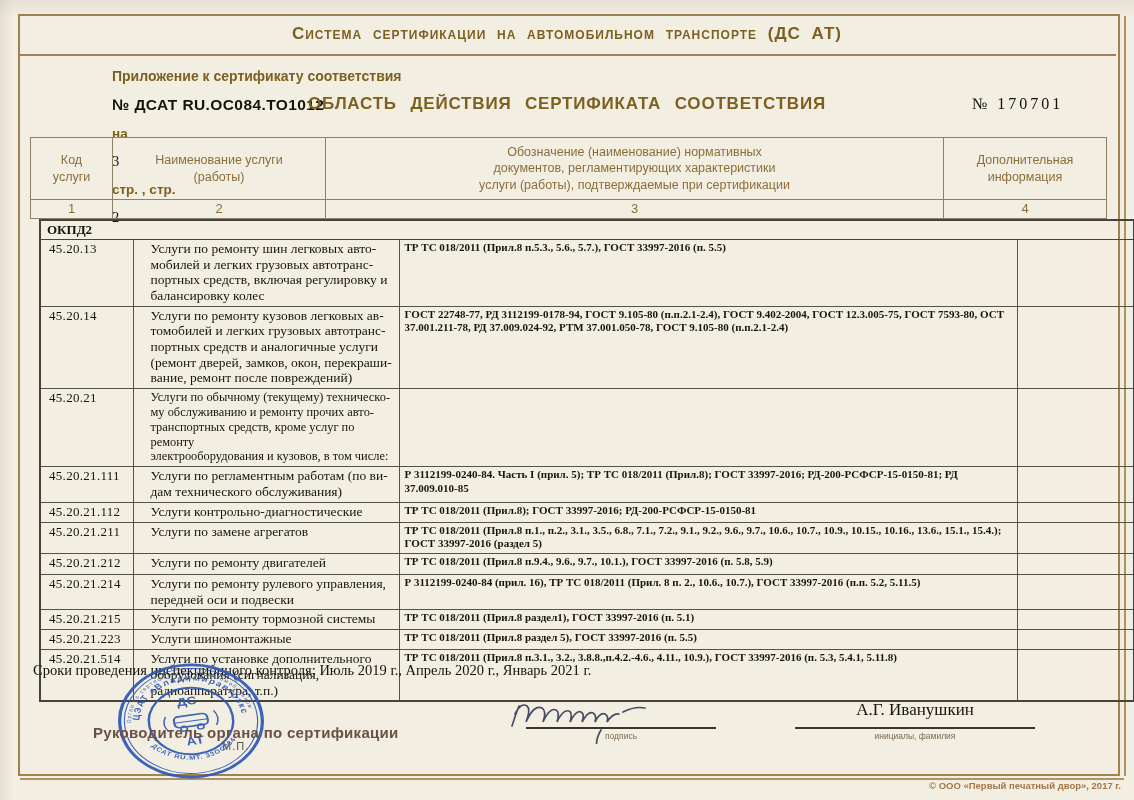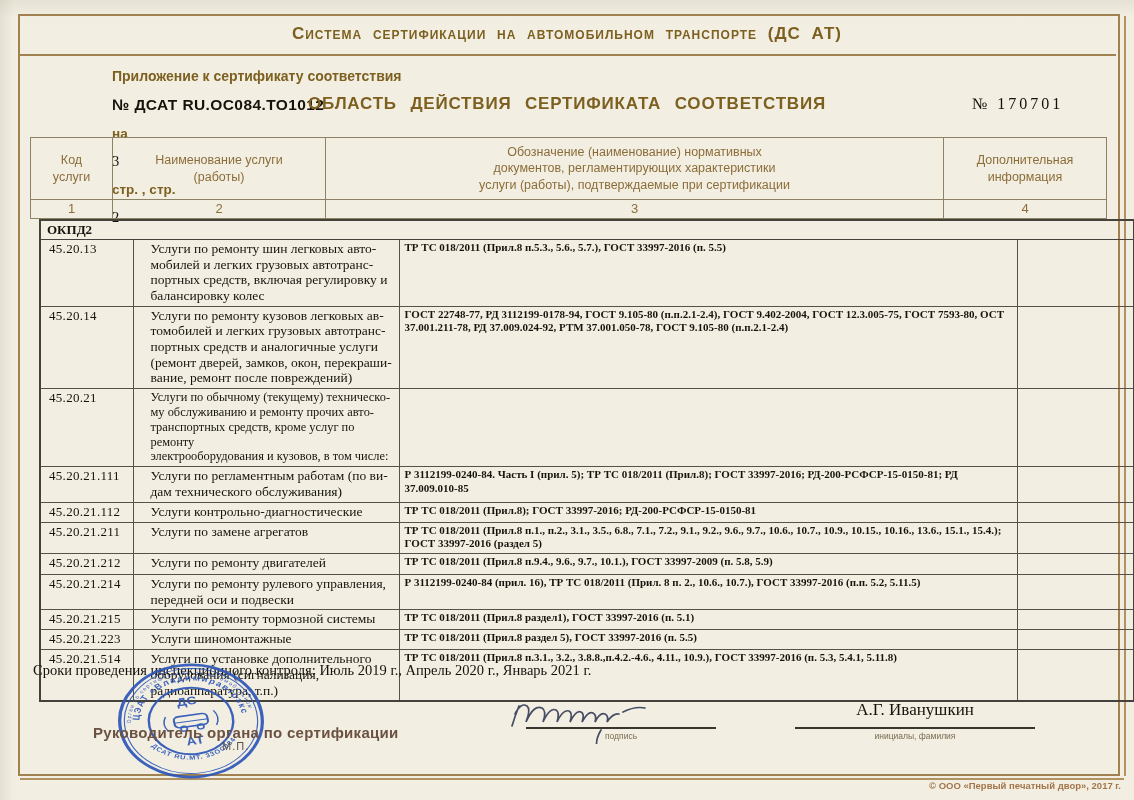--- a/index.html
+++ b/index.html
@@ -166,21 +166,21 @@
   </tr>
   <tr style="height:31px">
     <td class="c-code">45.20.21.211</td>
     <td class="c-name">Услуги по замене агрегатов</td>
     <td class="c-docs">ТР ТС 018/2011 (Прил.8 п.1., п.2., 3.1., 3.5., 6.8., 7.1., 7.2., 9.1., 9.2., 9.6., 9.7., 10.6., 10.7., 10.9., 10.15., 10.16., 13.6., 15.1., 15.4.); ГОСТ 33997-2016 (раздел 5)</td>
     <td class="c-extra"></td>
   </tr>
   <tr style="height:21px">
     <td class="c-code">45.20.21.212</td>
     <td class="c-name">Услуги по ремонту двигателей</td>
-    <td class="c-docs">ТР ТС 018/2011 (Прил.8 п.9.4., 9.6., 9.7., 10.1.), ГОСТ 33997-2009 (п. 5.8, 5.9)</td>
+    <td class="c-docs">ТР ТС 018/2011 (Прил.8 п.9.4., 9.6., 9.7., 10.1.), ГОСТ 33997-2016 (п. 5.8, 5.9)</td>
     <td class="c-extra"></td>
   </tr>
   <tr style="height:30px">
     <td class="c-code">45.20.21.214</td>
     <td class="c-name">Услуги по ремонту рулевого управления,
 передней оси и подвески</td>
     <td class="c-docs">Р 3112199-0240-84 (прил. 16), ТР ТС 018/2011 (Прил. 8 п. 2., 10.6., 10.7.), ГОСТ 33997-2016 (п.п. 5.2, 5.11.5)</td>
     <td class="c-extra"></td>
   </tr>
   <tr style="height:20px">

